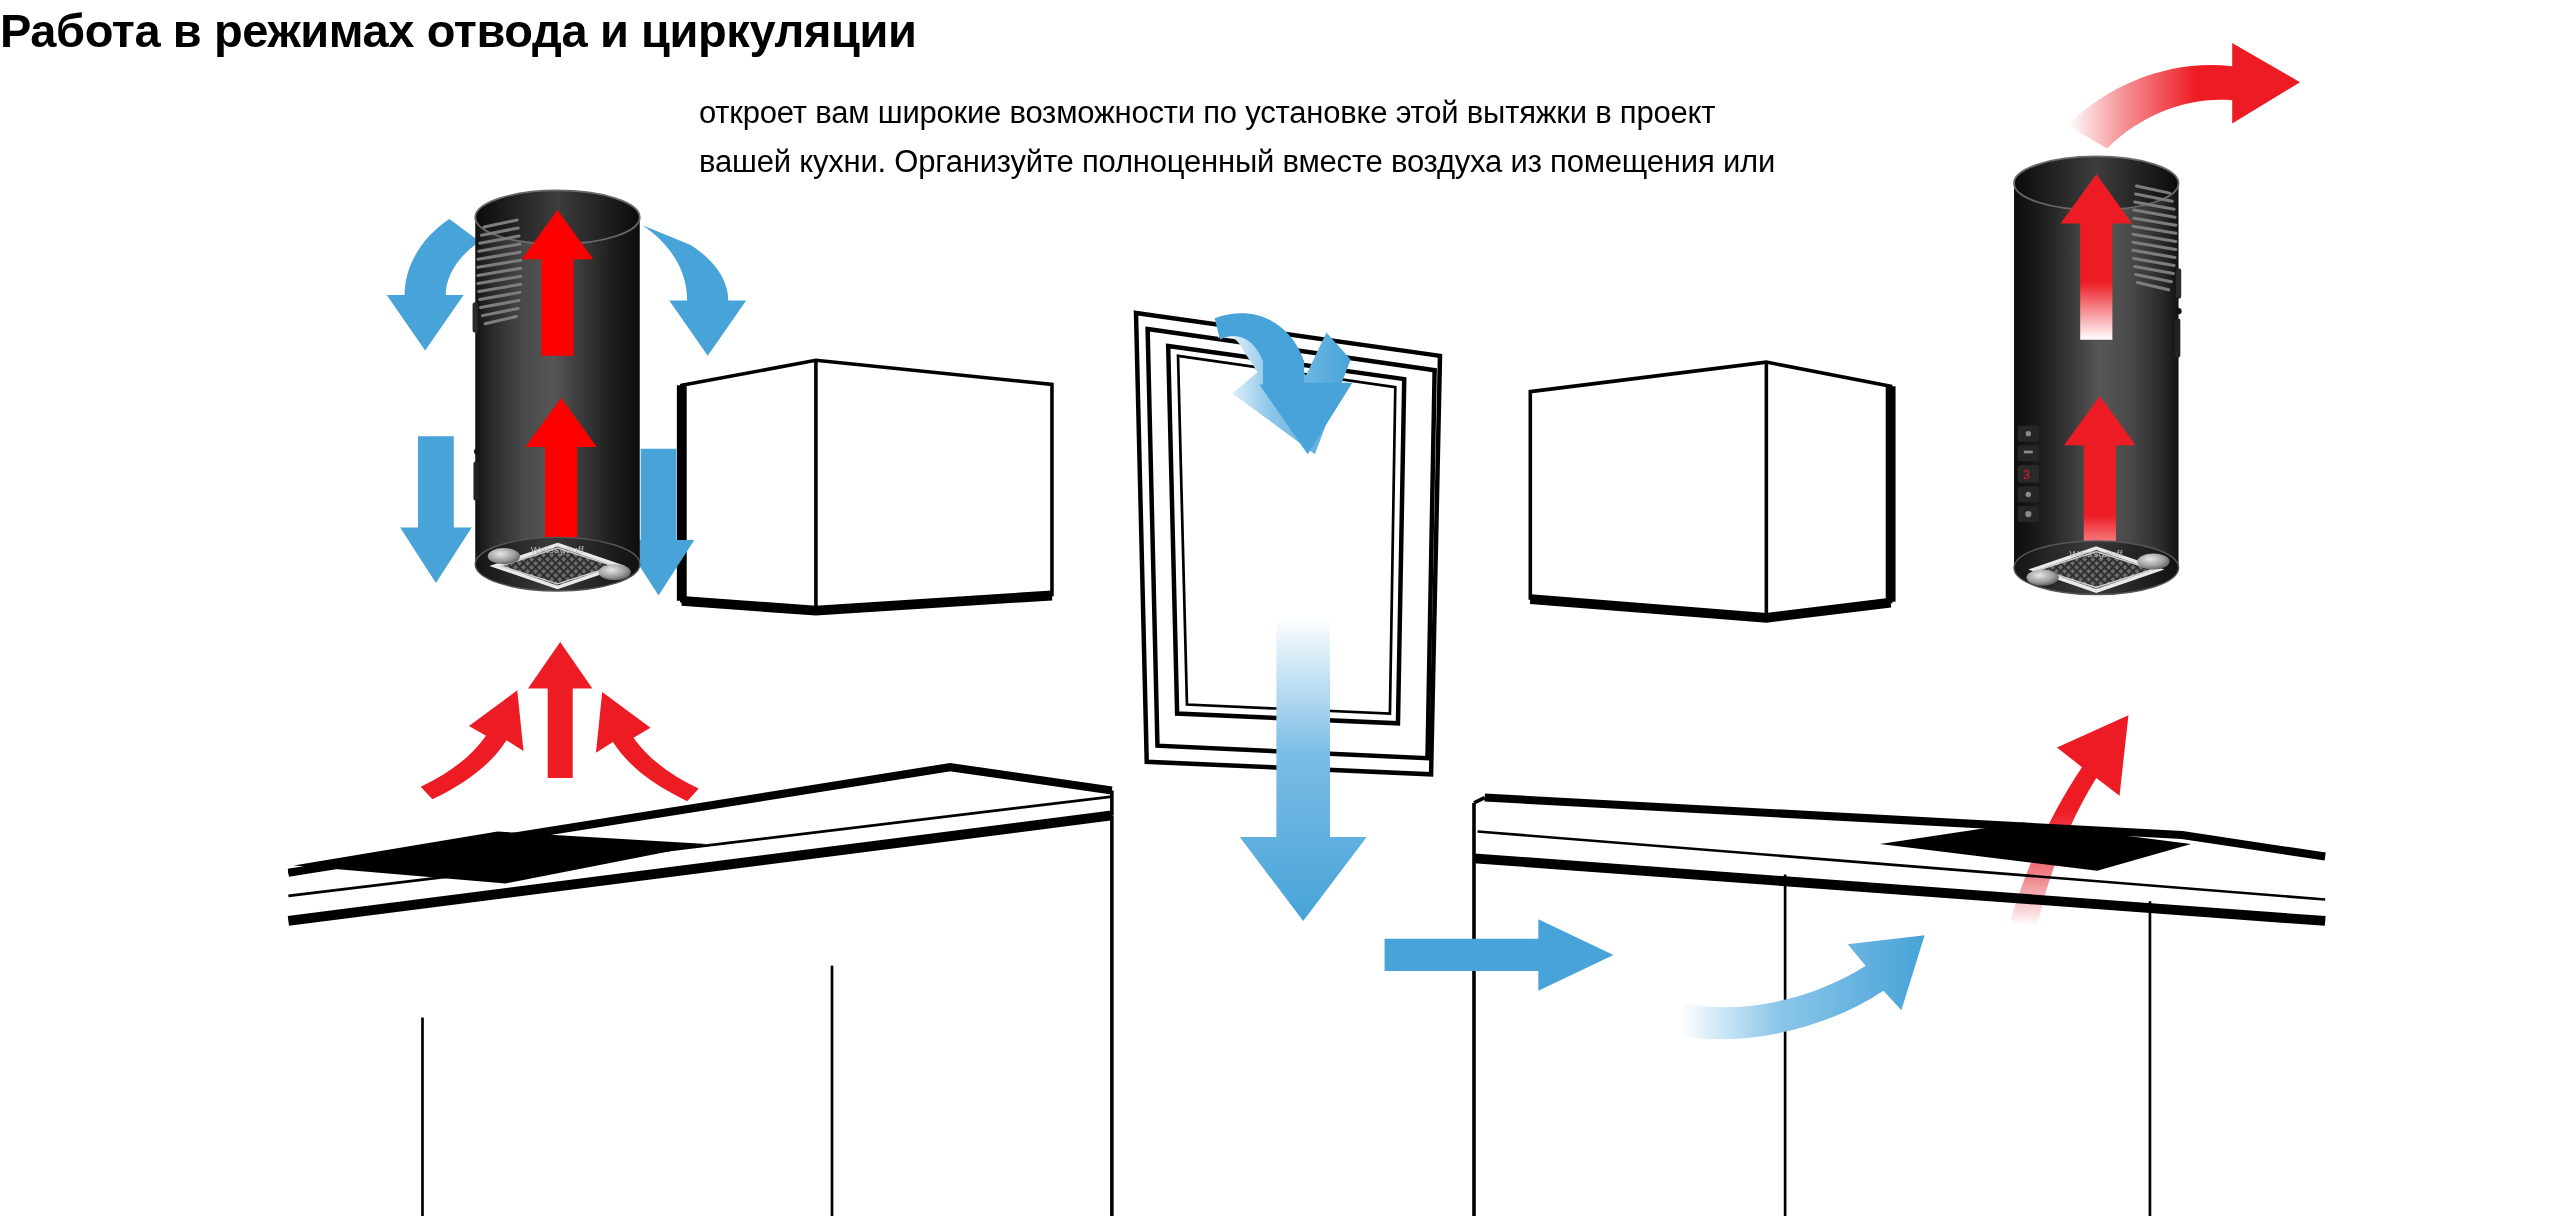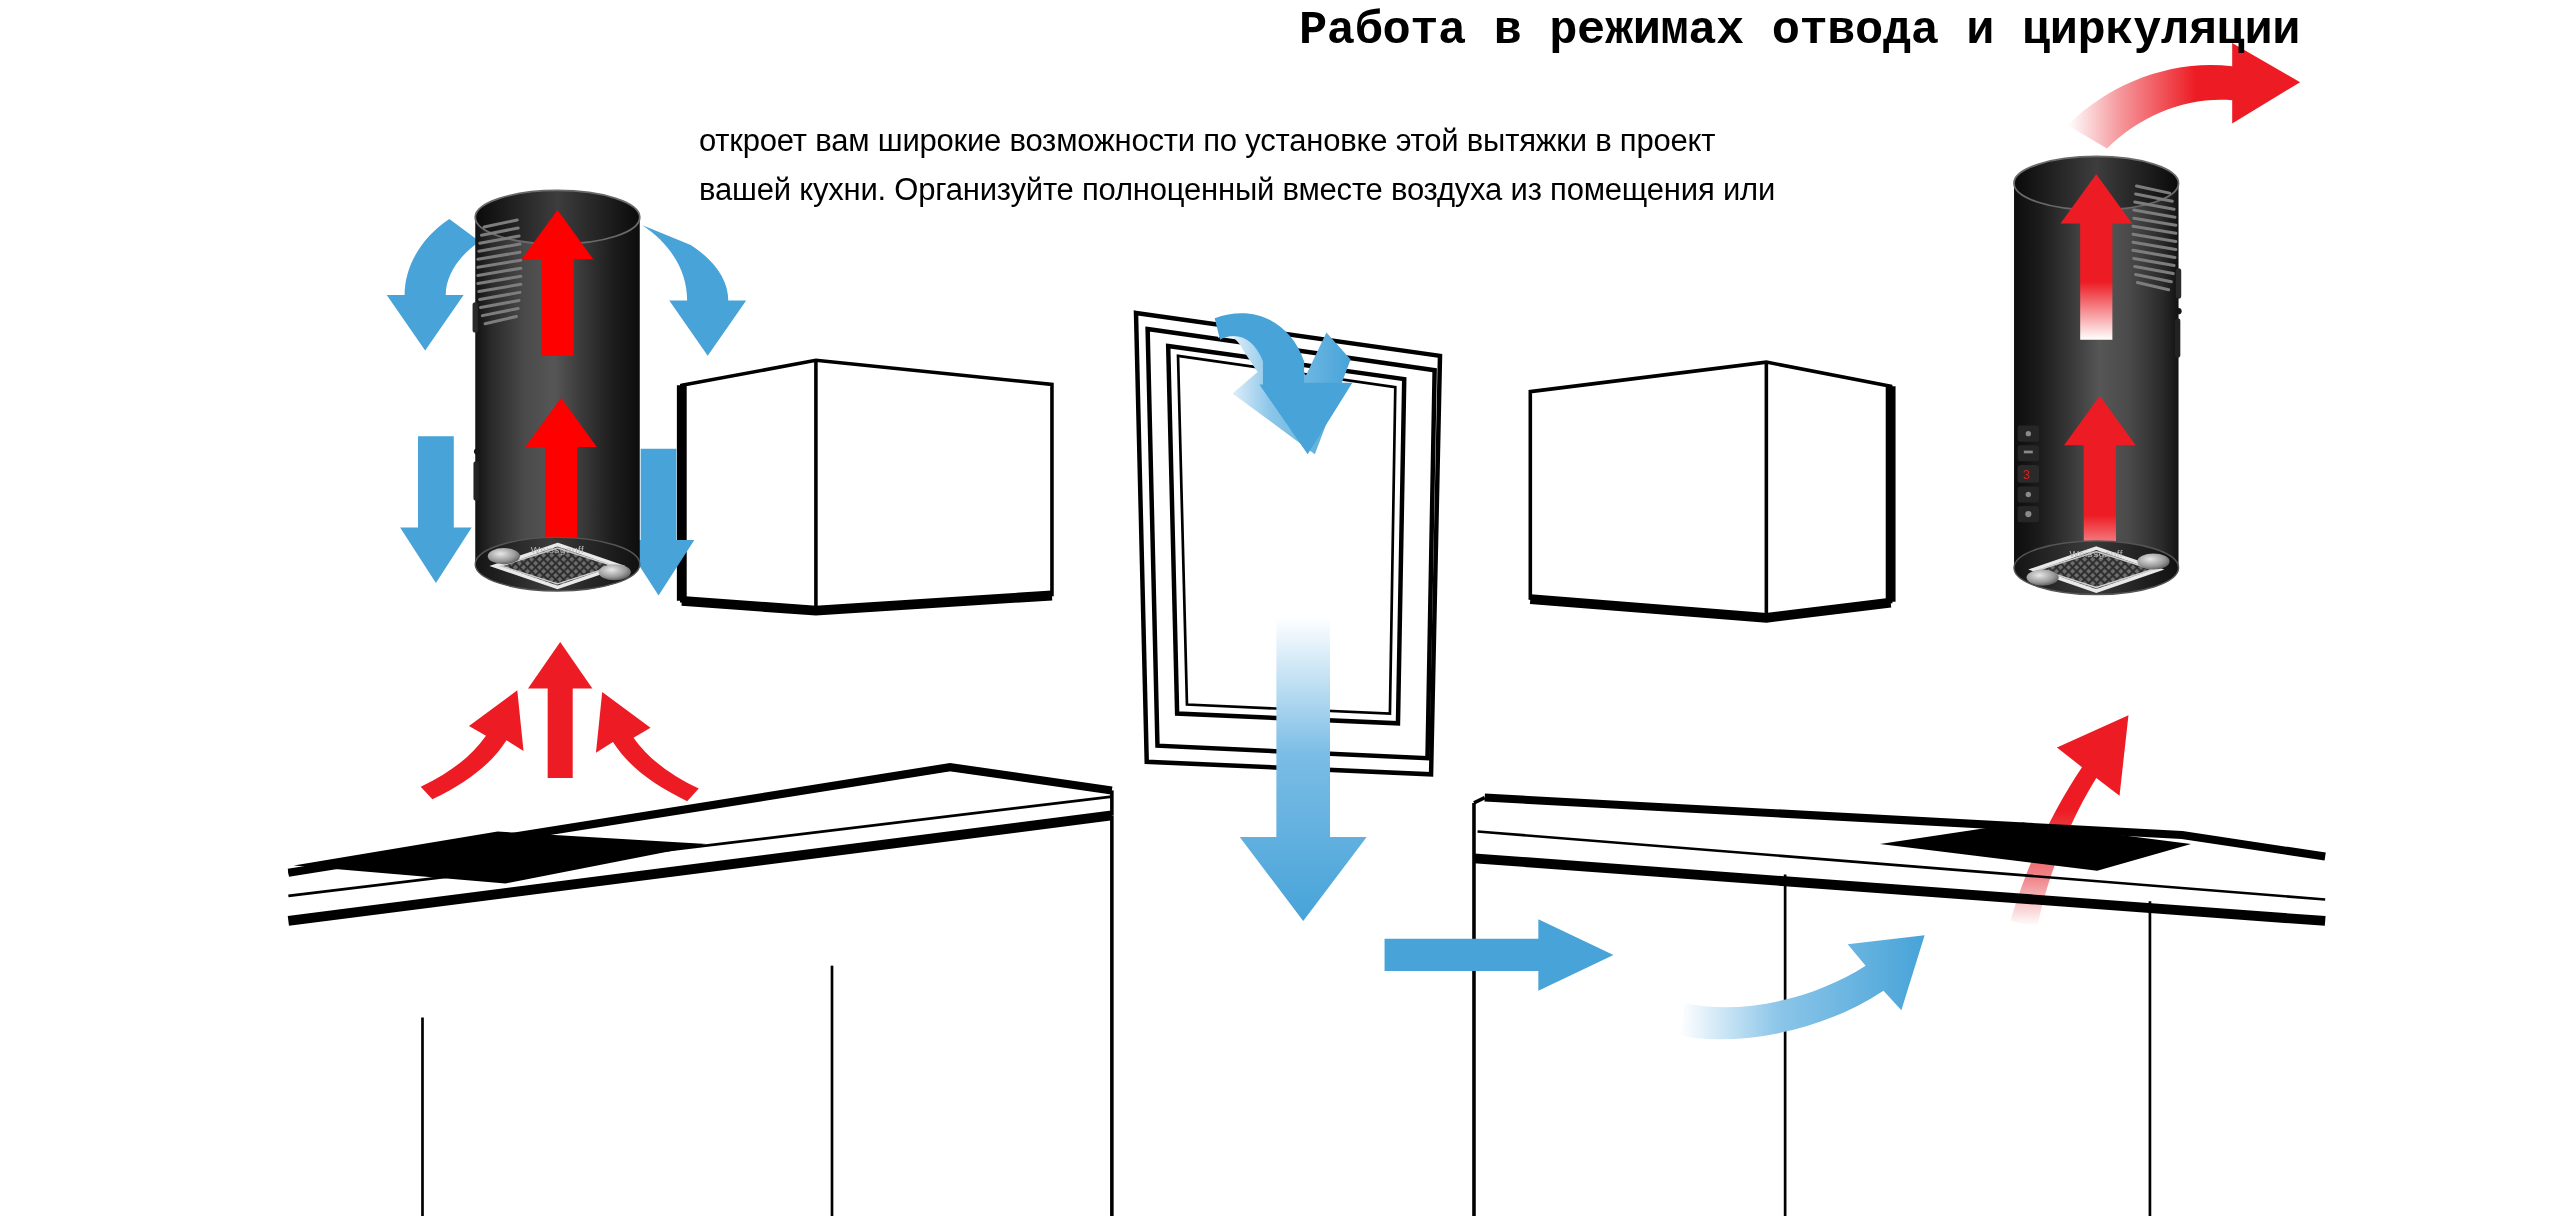--- a/index.html
+++ b/index.html
@@ -8,28 +8,27 @@
     width:2576px;height:1216px;position:relative;overflow:hidden;
     font-family:"Liberation Sans","DejaVu Sans",sans-serif;
     color:#000000;
   }
   #stage{position:absolute;left:0;top:0;width:2576px;height:1216px;}
   #art{position:absolute;left:0;top:0;width:2576px;height:1216px;}
 
   
   .title{
     position:absolute;left:0;top:3.6px;width:2300px;
-    text-align:right;
+    text-align:left;
     font-size:47px;line-height:54px;font-weight:bold;
     letter-spacing:-0.4px;
     white-space:nowrap;
-    font-family:Liberation Mono, monospace;
   }
   .bodytext{
-    position:absolute;left:699px;top:116px;width:1270px;
+    position:absolute;left:699px;top:88px;width:1270px;
     font-size:31px;line-height:49px;font-weight:normal;
     letter-spacing:-0.2px;
   }
   .bodytext .ln{display:block;white-space:nowrap;}
 </style>
 </head>
 <body>
 
 <div id="stage">
 

